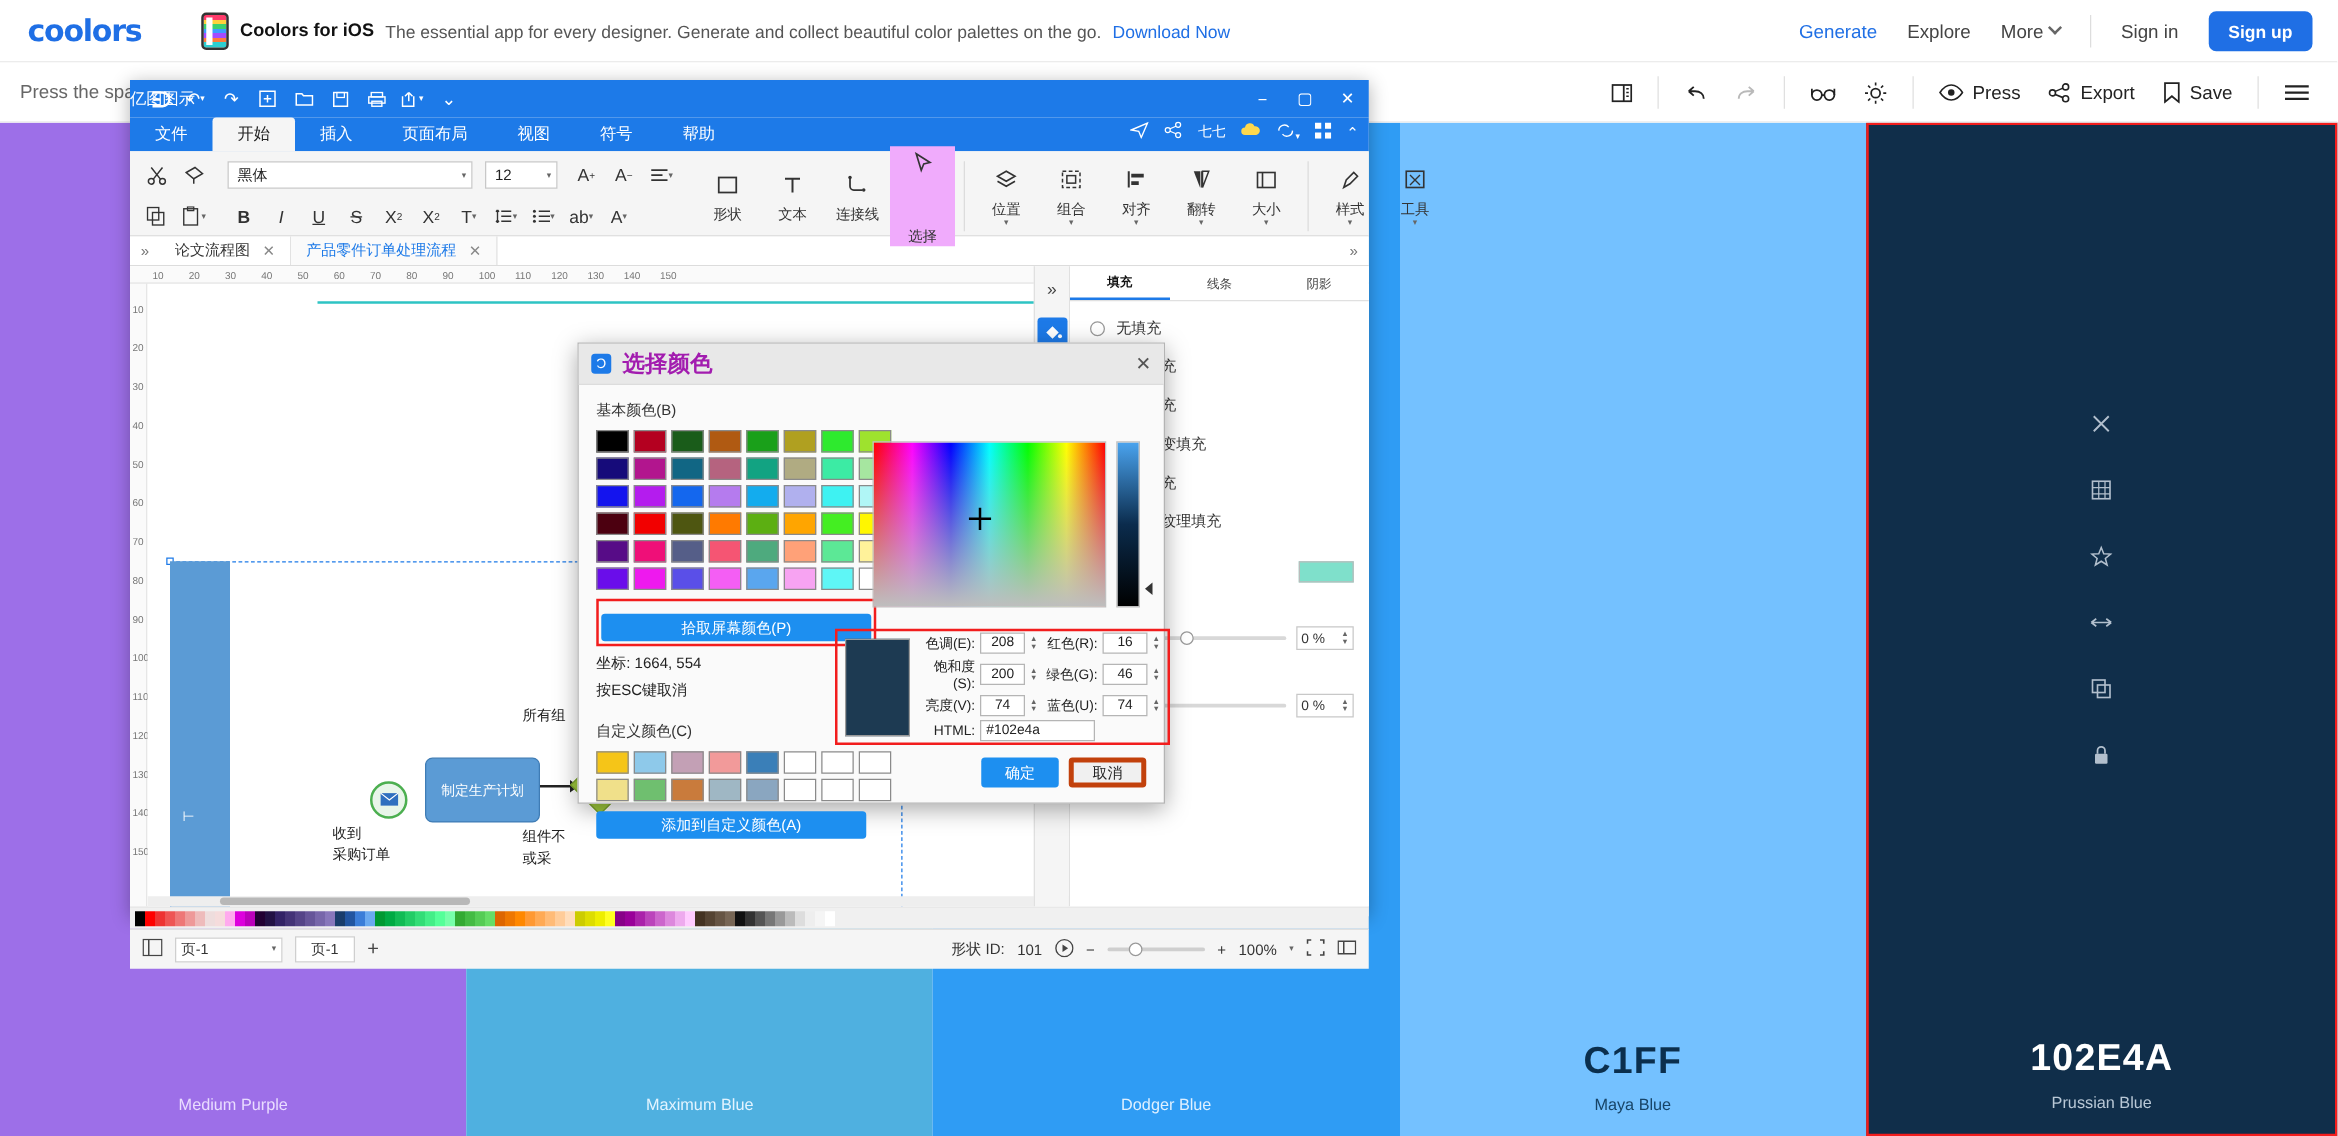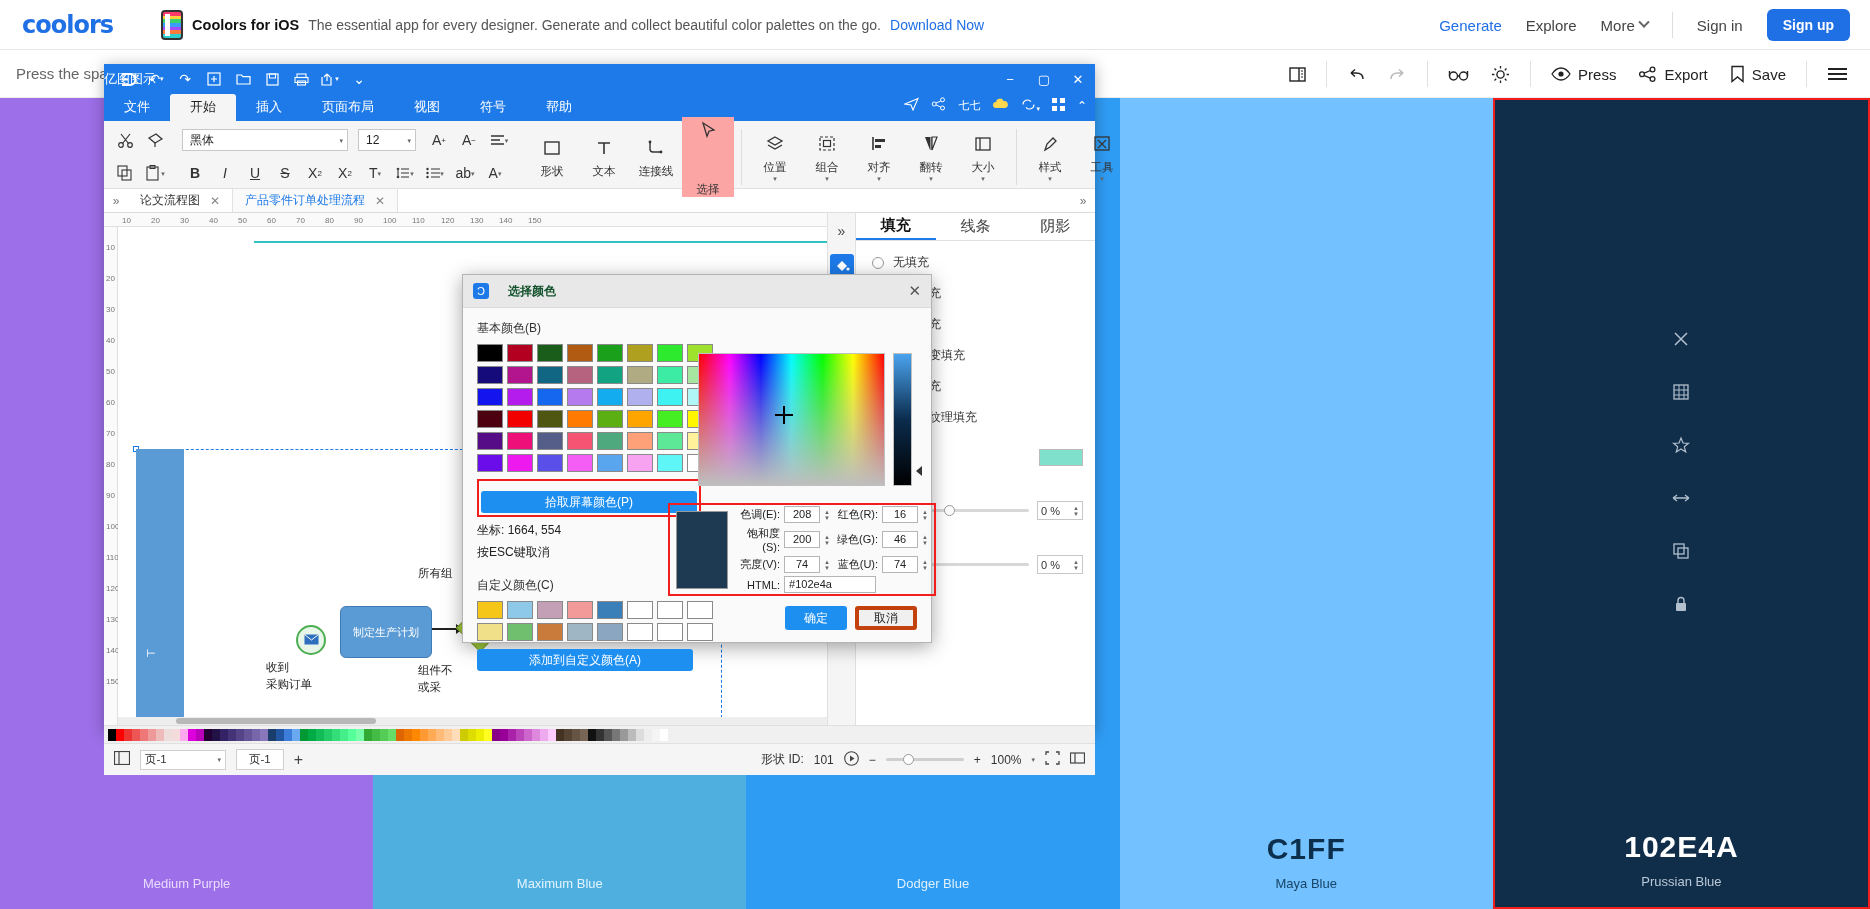--- a/index.html
+++ b/index.html
@@ -85,21 +85,21 @@
   .rb-group { display:flex; flex-direction:column; justify-content:space-between; }
   .rb-row { display:flex; align-items:center; gap:4px; height:30px; }
   .rb-btn { width:26px; height:26px; display:flex; align-items:center; justify-content:center;
     cursor:pointer; font-size:14px; color:#333; border-radius:3px; }
   .rb-sep { width:1px; background:#dcdcdc; margin:6px 7px; }
   .rb-sel { display:flex; align-items:center; justify-content:space-between;
     border:1px solid #c8c8c8; background:#fff; height:22px; padding:0 4px 0 7px;
     font-size:12px; cursor:pointer; }
   .rb-big { display:flex; flex-direction:column; align-items:center; justify-content:center;
     width:52px; cursor:pointer; padding-top:3px; }
-  .rb-big.active { background:#fca5a5;gap:36px; }
+  .rb-big.active { background:#f0abfc;gap:36px; }
   .rb-big-lbl { font-size:11.5px; color:#333; margin-top:3px; }
   .rb-caret { font-size:7px; color:#666; line-height:1; }
 
   .ed-tabs { height:24px; background:#fff; border-bottom:1px solid #dcdcdc;
     display:flex; align-items:stretch; font-size:12px; }
   .ed-tabs-left { width:24px; display:flex; align-items:center; justify-content:center;
     color:#777; cursor:pointer; }
   .ed-tab { display:flex; align-items:center; gap:10px; padding:0 12px;
     border-right:1px solid #e2e2e2; cursor:pointer; color:#333; }
   .ed-tab.active { color:#1d7ae8; background:#fafafa; }
@@ -135,21 +135,21 @@
   .ed-sidebar-icons { position:absolute; right:240px; top:0; width:28px; bottom:0;
     background:#f5f5f5; border-left:1px solid #e0e0e0; display:flex; flex-direction:column;
     align-items:center; padding-top:6px; gap:11px; z-index:6; }
   .sbi { width:24px; height:24px; display:flex; align-items:center; justify-content:center;
     color:#444; cursor:pointer; border-radius:3px; font-size:14px; }
   .sbi.active { background:#1d7ae8; color:#fff; }
 
   .ed-right { position:absolute; right:0; top:0; width:240px; bottom:0; background:#fff;
     border-left:1px solid #e0e0e0; z-index:5; }
   .rp-tabs { display:flex; height:28px; border-bottom:1px solid #e0e0e0; }
-  .rp-tab { flex:1; display:flex; align-items:center; justify-content:center; font-size:15px;
+  .rp-tab { flex:1; display:flex; align-items:center; justify-content:center; font-size:10px;
     cursor:pointer; color:#444; }
   .rp-tab.active { color:#111; font-weight:bold; border-bottom:2px solid #1d7ae8; }
   .rp-opt { display:flex; align-items:center; gap:9px; padding:7px 0 7px 16px; font-size:12px;
     cursor:pointer; color:#333; }
   .radio { width:12px; height:12px; border:1px solid #999; border-radius:50%; position:relative;
     background:#fff; flex:none; }
   .radio.on { border-color:#1d7ae8; }
   .radio.on:after { content:""; position:absolute; left:2.5px; top:2.5px; width:5px; height:5px;
     border-radius:50%; background:#1d7ae8; }
   .rp-row { display:flex; align-items:center; padding:6px 12px 6px 16px; font-size:12px;
@@ -175,21 +175,21 @@
     display:flex; align-items:center; padding:0 4px; gap:0; }
 
   
   #cdlg { position:absolute; left:358px; top:210px; width:470px; height:369px;
     background:#fafafa; border:1px solid #b4b4b4; box-shadow:0 4px 18px rgba(0,0,0,.35);
     z-index:30; }
   .cd-title { height:33px; background:#e8e8e8; display:flex; align-items:center;
     padding:0 10px; gap:9px; border-bottom:1px solid #dcdcdc; }
   .cd-logo { width:16px; height:16px; background:#1d7ae8; border-radius:3px; color:#fff;
     font-size:11px; display:flex; align-items:center; justify-content:center; }
-  .cd-title-text { font-size:12px; font-weight:bold; color:#14532d;margin-left:10px; }
+  .cd-title-text { font-size:18px; font-weight:bold; color:#a21caf; }
   .cd-close { margin-left:auto; color:#555; font-size:15px; cursor:pointer; }
   .cd-body { padding:12px 14px 0; position:relative; }
   .cd-sec { font-size:12px; color:#333; margin-bottom:7px; }
   .cd-grid { display:grid; grid-template-columns:repeat(8,26px); gap:4px; }
   .cd-sw { height:18px; border:1px solid #8a8a8a; cursor:pointer; }
   .cd-pick { margin-top:8px; width:216px; height:22px; background:#1d8ff0; color:#fff;
     font-size:12px; display:flex; align-items:center; justify-content:center;
     border-radius:3px; cursor:pointer; }
   .cd-pick-wrap { border:2px solid #f21d1d; padding:2px; margin-top:7px; width:224px; }
   .cd-coord { font-size:12px; color:#222; margin-top:5px; }
@@ -506,21 +506,21 @@
               <rect x="5" y="0.5" width="5" height="3" stroke="#333" stroke-width="1" fill="none"></rect>
             </svg>
             <span class="rb-caret">▾</span>
           </span>
       </div>
     </div>
     <div class="rb-sep"></div>
 
     <div class="rb-group">
       <div class="rb-row">
-        <span class="rb-sel" style="width:166px">
+        <span class="rb-sel" style="width:196px">
           <span>黑体</span>
           <span class="rb-caret">▾</span>
         </span>
         <span class="rb-sel" style="width:58px;margin-left:6px">
           <span>12</span>
           <span class="rb-caret">▾</span>
         </span>
         <span class="rb-btn" style="margin-left:6px">A<sup style="font-size:8px">+</sup></span>
         <span class="rb-btn">A<sup style="font-size:8px">−</sup></span>
         <span class="rb-btn">

